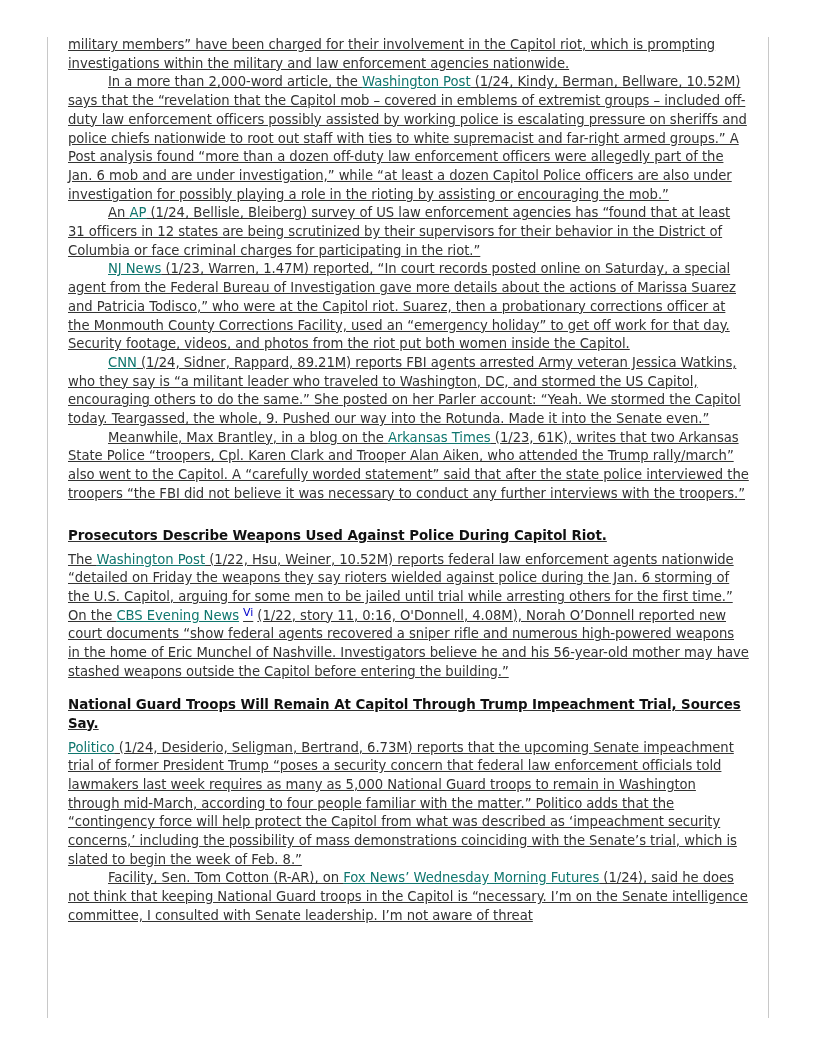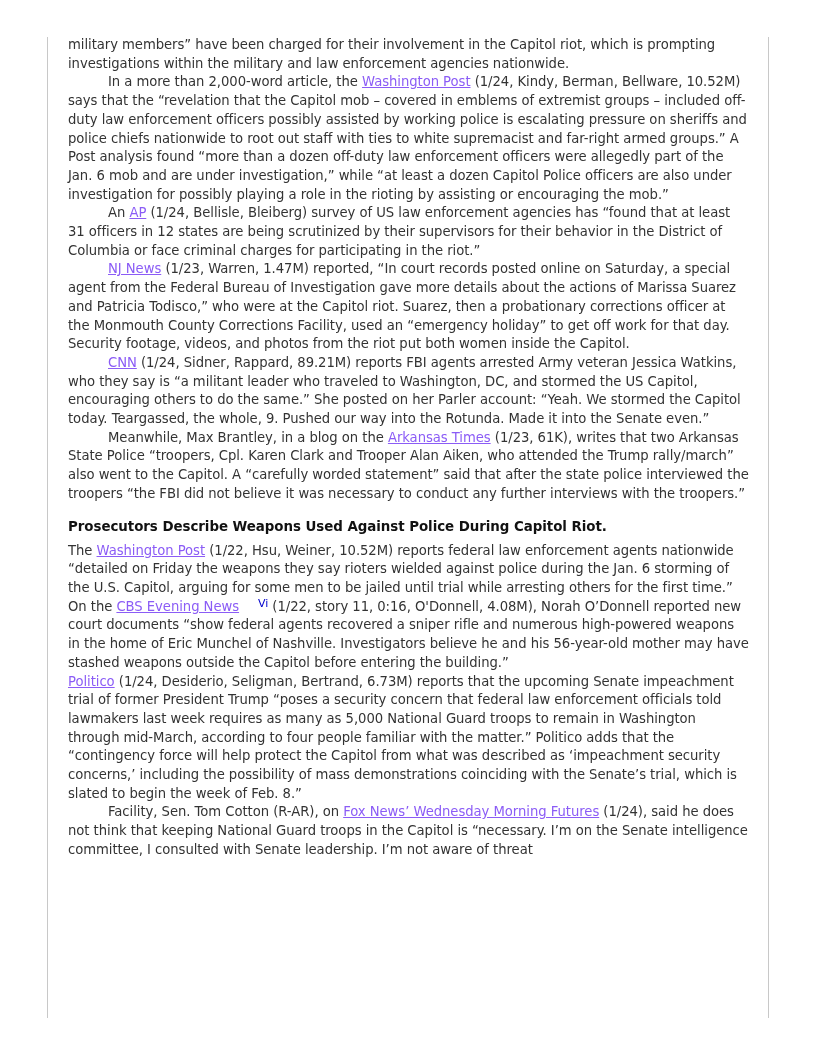--- a/index.html
+++ b/index.html
@@ -13,34 +13,35 @@
   }
   .content {
     position: absolute;
     left: 68px; top: 36px;
     width: 682px;
     font-family: "DejaVu Sans", sans-serif;
     font-size: 13.2px;
     line-height: 18.7px;
     color: #333333;
     letter-spacing: -0.05px;
+    text-decoration: underline;
   }
   p { margin: 0; }
   p.indent { text-indent: 40px; }
-  a { color: #8b5cf6; text-decoration: underline; text-align: right; }
-  sup.vi { font-size: 11px; vertical-align: 4px; line-height: 0; color: #0000cc; margin-left: 19px; margin-right: 4px; }
+  a { color: #0f766e; text-decoration: underline; text-align: right; }
+  sup.vi { font-size: 11px; vertical-align: 4px; line-height: 0; color: #0000cc; margin-left: 4px; margin-right: 4px; }
   h3 {
     margin: 0;
     font-family: "DejaVu Sans", sans-serif;
     font-weight: bold;
     font-size: 13.4px;
     line-height: 19px;
     color: #111111;
   }
-  .h-gap1 { margin-top: 13px; margin-bottom: 6px; }
+  .h-gap1 { margin-top: 22px; margin-bottom: 6px; }
   .h-gap2 { margin-top: 13px; margin-bottom: 6px; }
 </style>
 </head>
 <body>
 
 <div class="page-frame"></div>
 
 <div class="content">
 
   <p>military members” have been charged for their involvement in the Capitol riot, which is prompting investigations within the military and law enforcement agencies nationwide.</p>
@@ -52,18 +53,19 @@
   <p class="indent"><a href="#">NJ News</a><span> (1/23, Warren, 1.47M) reported, “In court records posted online on Saturday, a special agent from the Federal Bureau of Investigation gave more details about the actions of Marissa Suarez and Patricia Todisco,” who were at the Capitol riot. Suarez, then a probationary corrections officer at the Monmouth County Corrections Facility, used an “emergency holiday” to get off work for that day. Security footage, videos, and photos from the riot put both women inside the Capitol.</span></p>
 
   <p class="indent"><a href="#">CNN</a><span> (1/24, Sidner, Rappard, 89.21M) reports FBI agents arrested Army veteran Jessica Watkins, who they say is “a militant leader who traveled to Washington, DC, and stormed the US Capitol, encouraging others to do the same.” She posted on her Parler account: “Yeah. We stormed the Capitol today. Teargassed, the whole, 9. Pushed our way into the Rotunda. Made it into the Senate even.”</span></p>
 
   <p class="indent"><span>Meanwhile, Max Brantley, in a blog on the </span><a href="#">Arkansas Times</a><span> (1/23, 61K), writes that two Arkansas State Police “troopers, Cpl. Karen Clark and Trooper Alan Aiken, who attended the Trump rally/march” also went to the Capitol. A “carefully worded statement” said that after the state police interviewed the troopers “the FBI did not believe it was necessary to conduct any further interviews with the troopers.”</span></p>
 
   <h3 class="h-gap1">Prosecutors Describe Weapons Used Against Police During Capitol Riot.</h3>
 
   <p><span>The </span><a href="#">Washington Post</a><span> (1/22, Hsu, Weiner, 10.52M) reports federal law enforcement agents nationwide “detailed on Friday the weapons they say rioters wielded against police during the Jan. 6 storming of the U.S. Capitol, arguing for some men to be jailed until trial while arresting others for the first time.” On the </span><a href="#">CBS Evening News</a><sup class="vi">Vi</sup><span>(1/22, story 11, 0:16, O'Donnell, 4.08M), Norah O’Donnell reported new court documents “show federal agents recovered a sniper rifle and numerous high-powered weapons in the home of Eric Munchel of Nashville. Investigators believe he and his 56-year-old mother may have stashed weapons outside the Capitol before entering the building.”</span></p>
 
+  <h3 class="h-gap2">National Guard Troops Will Remain At Capitol Through Trump Impeachment Trial, Sources Say.</h3>
 
   <p><a href="#">Politico</a><span> (1/24, Desiderio, Seligman, Bertrand, 6.73M) reports that the upcoming Senate impeachment trial of former President Trump “poses a security concern that federal law enforcement officials told lawmakers last week requires as many as 5,000 National Guard troops to remain in Washington through mid-March, according to four people familiar with the matter.” Politico adds that the “contingency force will help protect the Capitol from what was described as ‘impeachment security concerns,’ including the possibility of mass demonstrations coinciding with the Senate’s trial, which is slated to begin the week of Feb. 8.”</span></p>
 
   <p class="indent"><span>Facility, Sen. Tom Cotton (R-AR), on </span><a href="#">Fox News’ Wednesday Morning Futures</a><span> (1/24), said he does not think that keeping National Guard troops in the Capitol is “necessary. I’m on the Senate intelligence committee, I consulted with Senate leadership. I’m not aware of threat</span></p>
 
 </div>
 
 </body></html>

